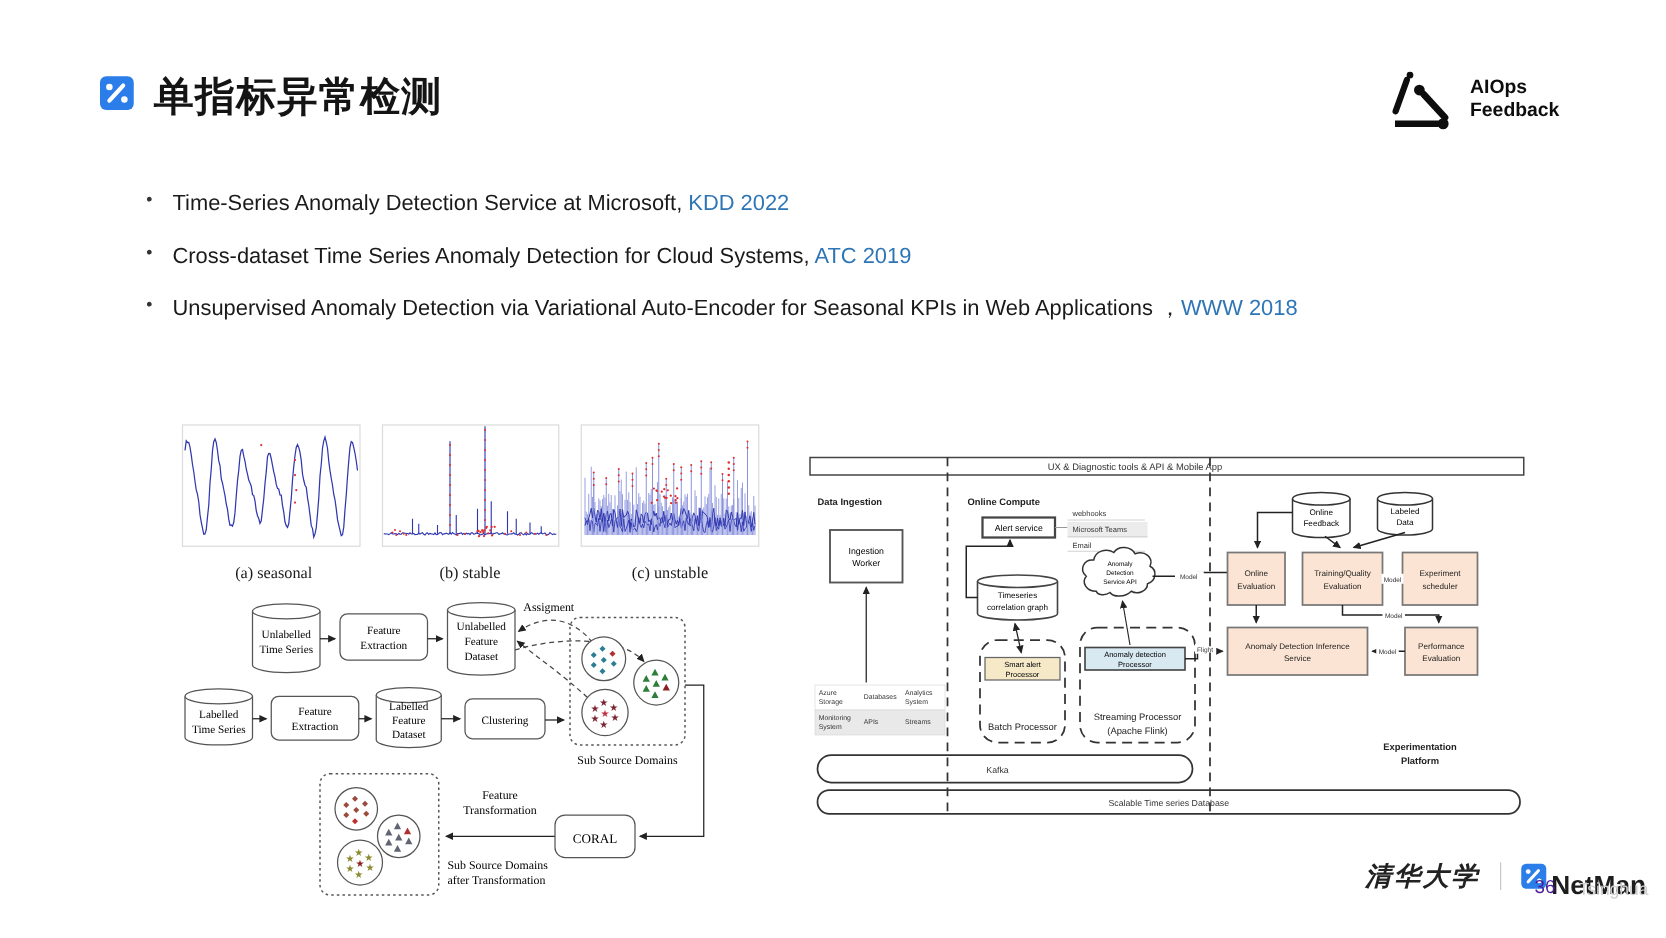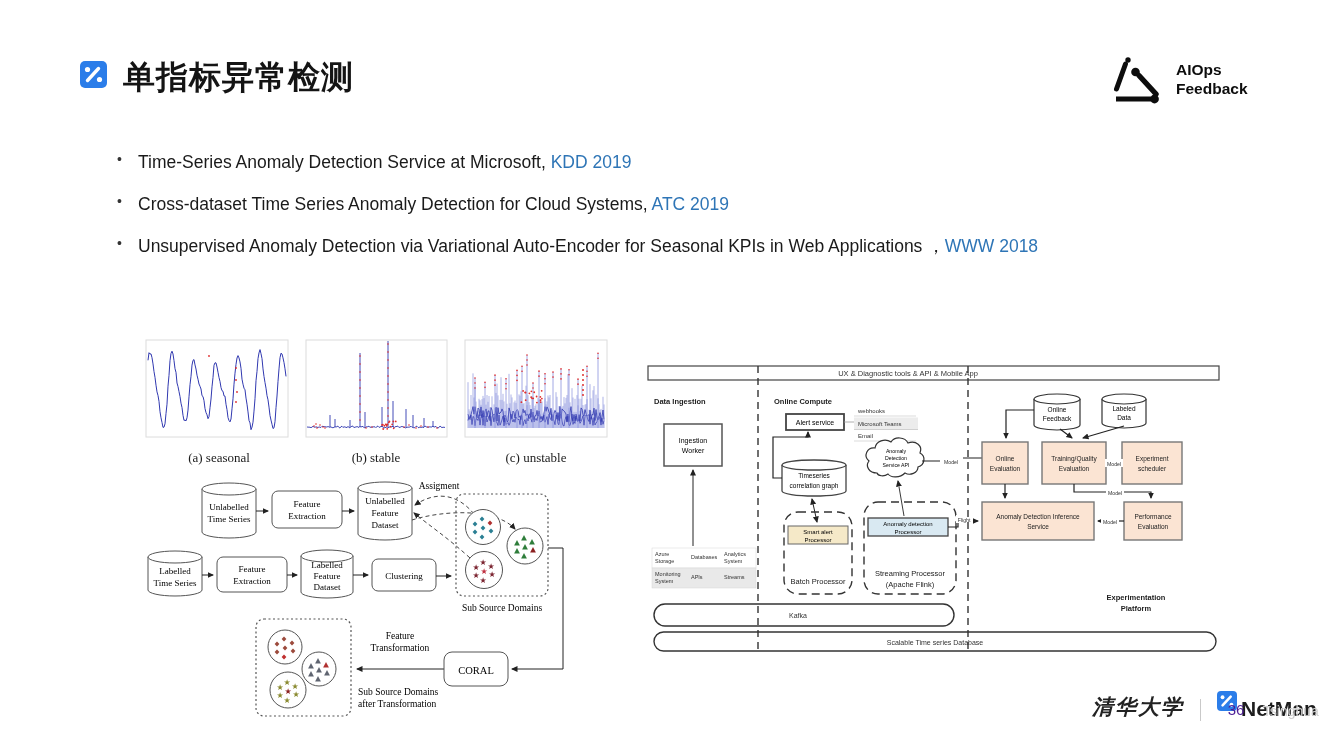--- a/index.html
+++ b/index.html
@@ -15,21 +15,21 @@
   #bullet-list{left:115px;top:149px;width:1042px;list-style:none;margin:0;padding:0;}
   #bullet-list li{position:relative;padding-left:23px;margin-bottom:15px;font-size:17.5px;line-height:1.55;}
   #bullet-list li::before{content:"•";position:absolute;left:2px;top:0;font-size:14px;color:#333;}
   a.cite{color:#2E75B6;text-decoration:none;}
   
   #figure-left{left:144px;top:338px;}
   #figure-right{left:646px;top:360px;}
   svg text{user-select:none;}
   .serif{font-family:"Liberation Serif",serif;}
   
-  #footer-row{left:1092px;top:681px;display:flex;align-items:flex-end;gap:16px;}
+  #footer-row{left:1092px;top:681px;display:flex;align-items:center;gap:16px;}
   #uni-name{font-family:"Liberation Serif",serif;font-style:italic;font-weight:700;font-size:21px;color:#222;letter-spacing:2px;}
   #footer-sep{width:1px;height:22px;background:#c9c9c9;}
   #netman-wrap{display:flex;align-items:center;gap:4px;position:relative;}
   #netman-icon{width:20px;height:20px;border-radius:4px;background:#2b7de9;}
   #netman-text{font-size:21px;font-weight:800;color:#1d1d1d;margin-top:16px;}
   #netman-sub{position:absolute;right:-2px;top:-6px;font-size:14px;color:#cfcfcf;margin-top:28px;}
   #page-number{left:1198px;top:701px;width:76px;text-align:center;font-size:15px;color:#4c1d95;}
 </style>
 </head>
 <body>
@@ -52,21 +52,21 @@
     <path d="M4 45 L39 45" stroke="#0d0d0d" stroke-width="5.2"></path>
     <circle cx="42.5" cy="45" r="4.4" fill="#0d0d0d"></circle>
   </svg>
   <div id="aiops-text">
     <div>AIOps</div>
     <div>Feedback</div>
   </div>
 </div>
 
 <ul class="abs" id="bullet-list">
-  <li><span>Time-Series Anomaly Detection Service at Microsoft, </span><a class="cite" href="#">KDD 2019</a></li>
+  <li><span>Time-Series Anomaly Detection Service at Microsoft, </span><a class="cite" href="#">KDD 2022</a></li>
   <li><span>Cross-dataset Time Series Anomaly Detection for Cloud Systems, </span><a class="cite" href="#">ATC 2019</a></li>
   <li><span>Unsupervised Anomaly Detection via Variational Auto-Encoder for Seasonal KPIs in Web Applications ，</span><a class="cite" href="#">WWW 2018</a></li>
 </ul>
 
 <svg class="abs serif" id="figure-left" width="472" height="388" viewBox="0 0 472 388">
   <defs>
     <marker id="arrowL" markerWidth="7" markerHeight="7" refX="5.5" refY="3" orient="auto" markerUnits="userSpaceOnUse">
       <path d="M0 0 L6.5 3 L0 6 z" fill="#222"></path>
     </marker>
   </defs>

